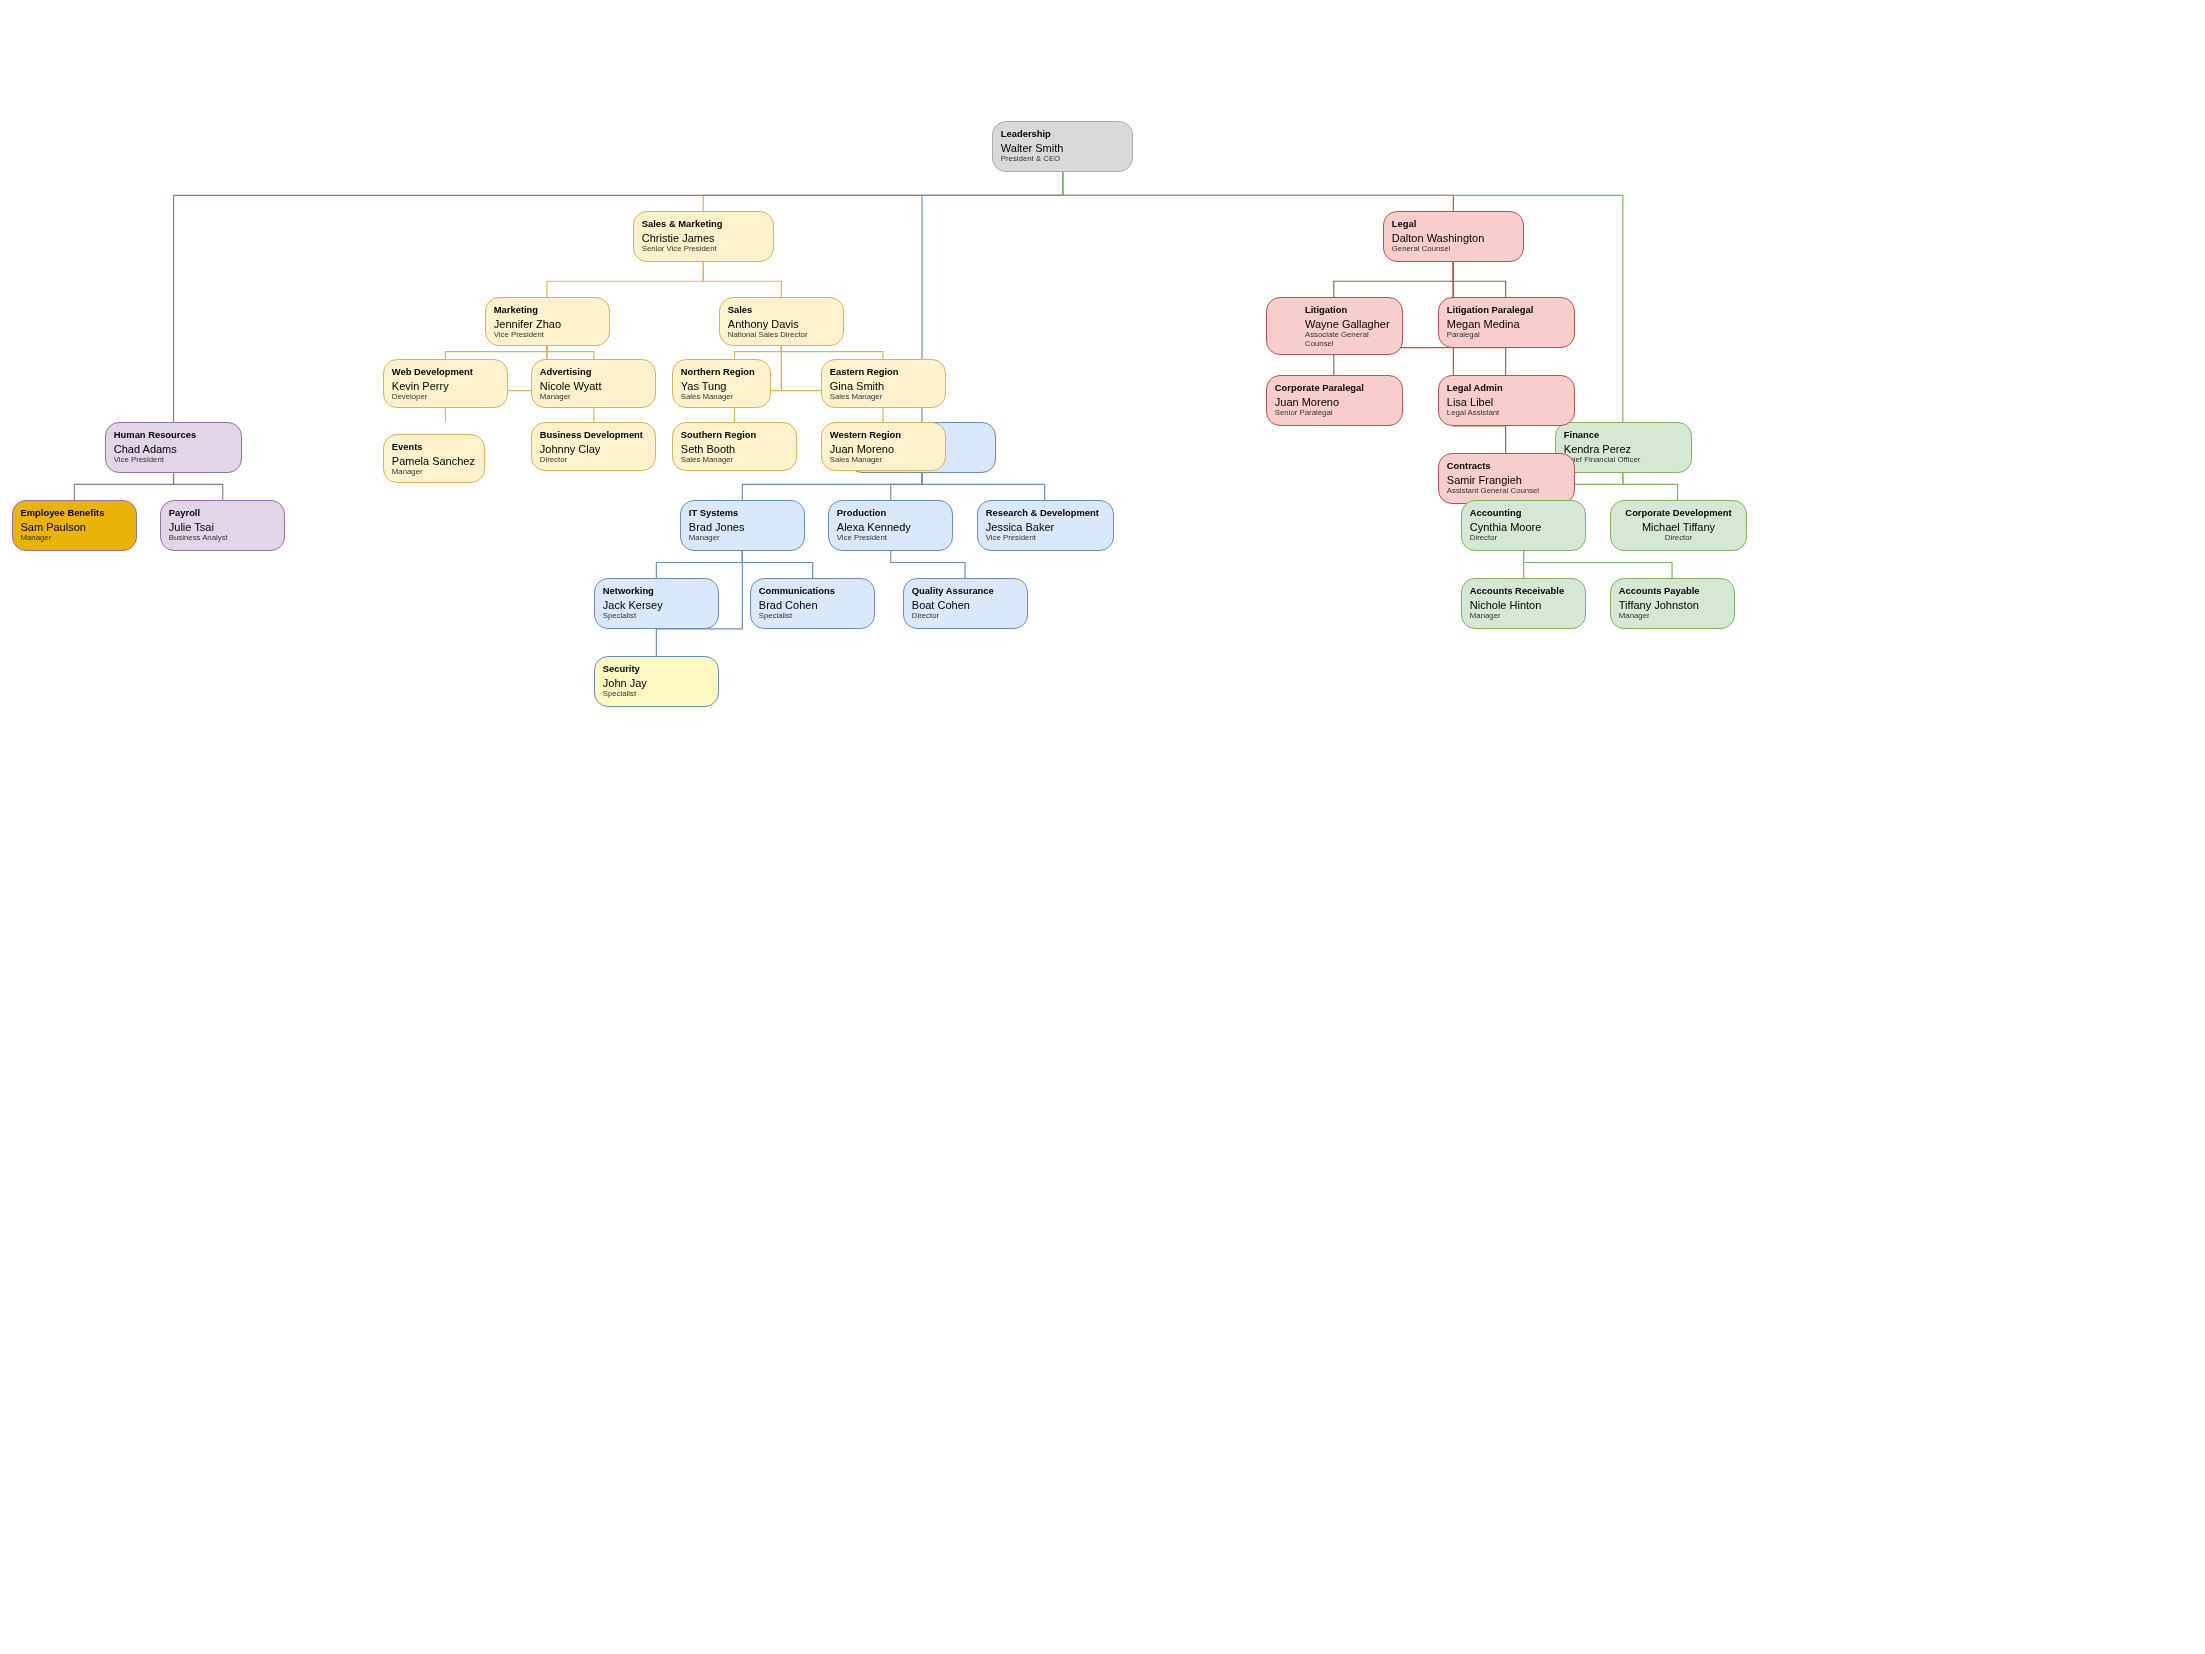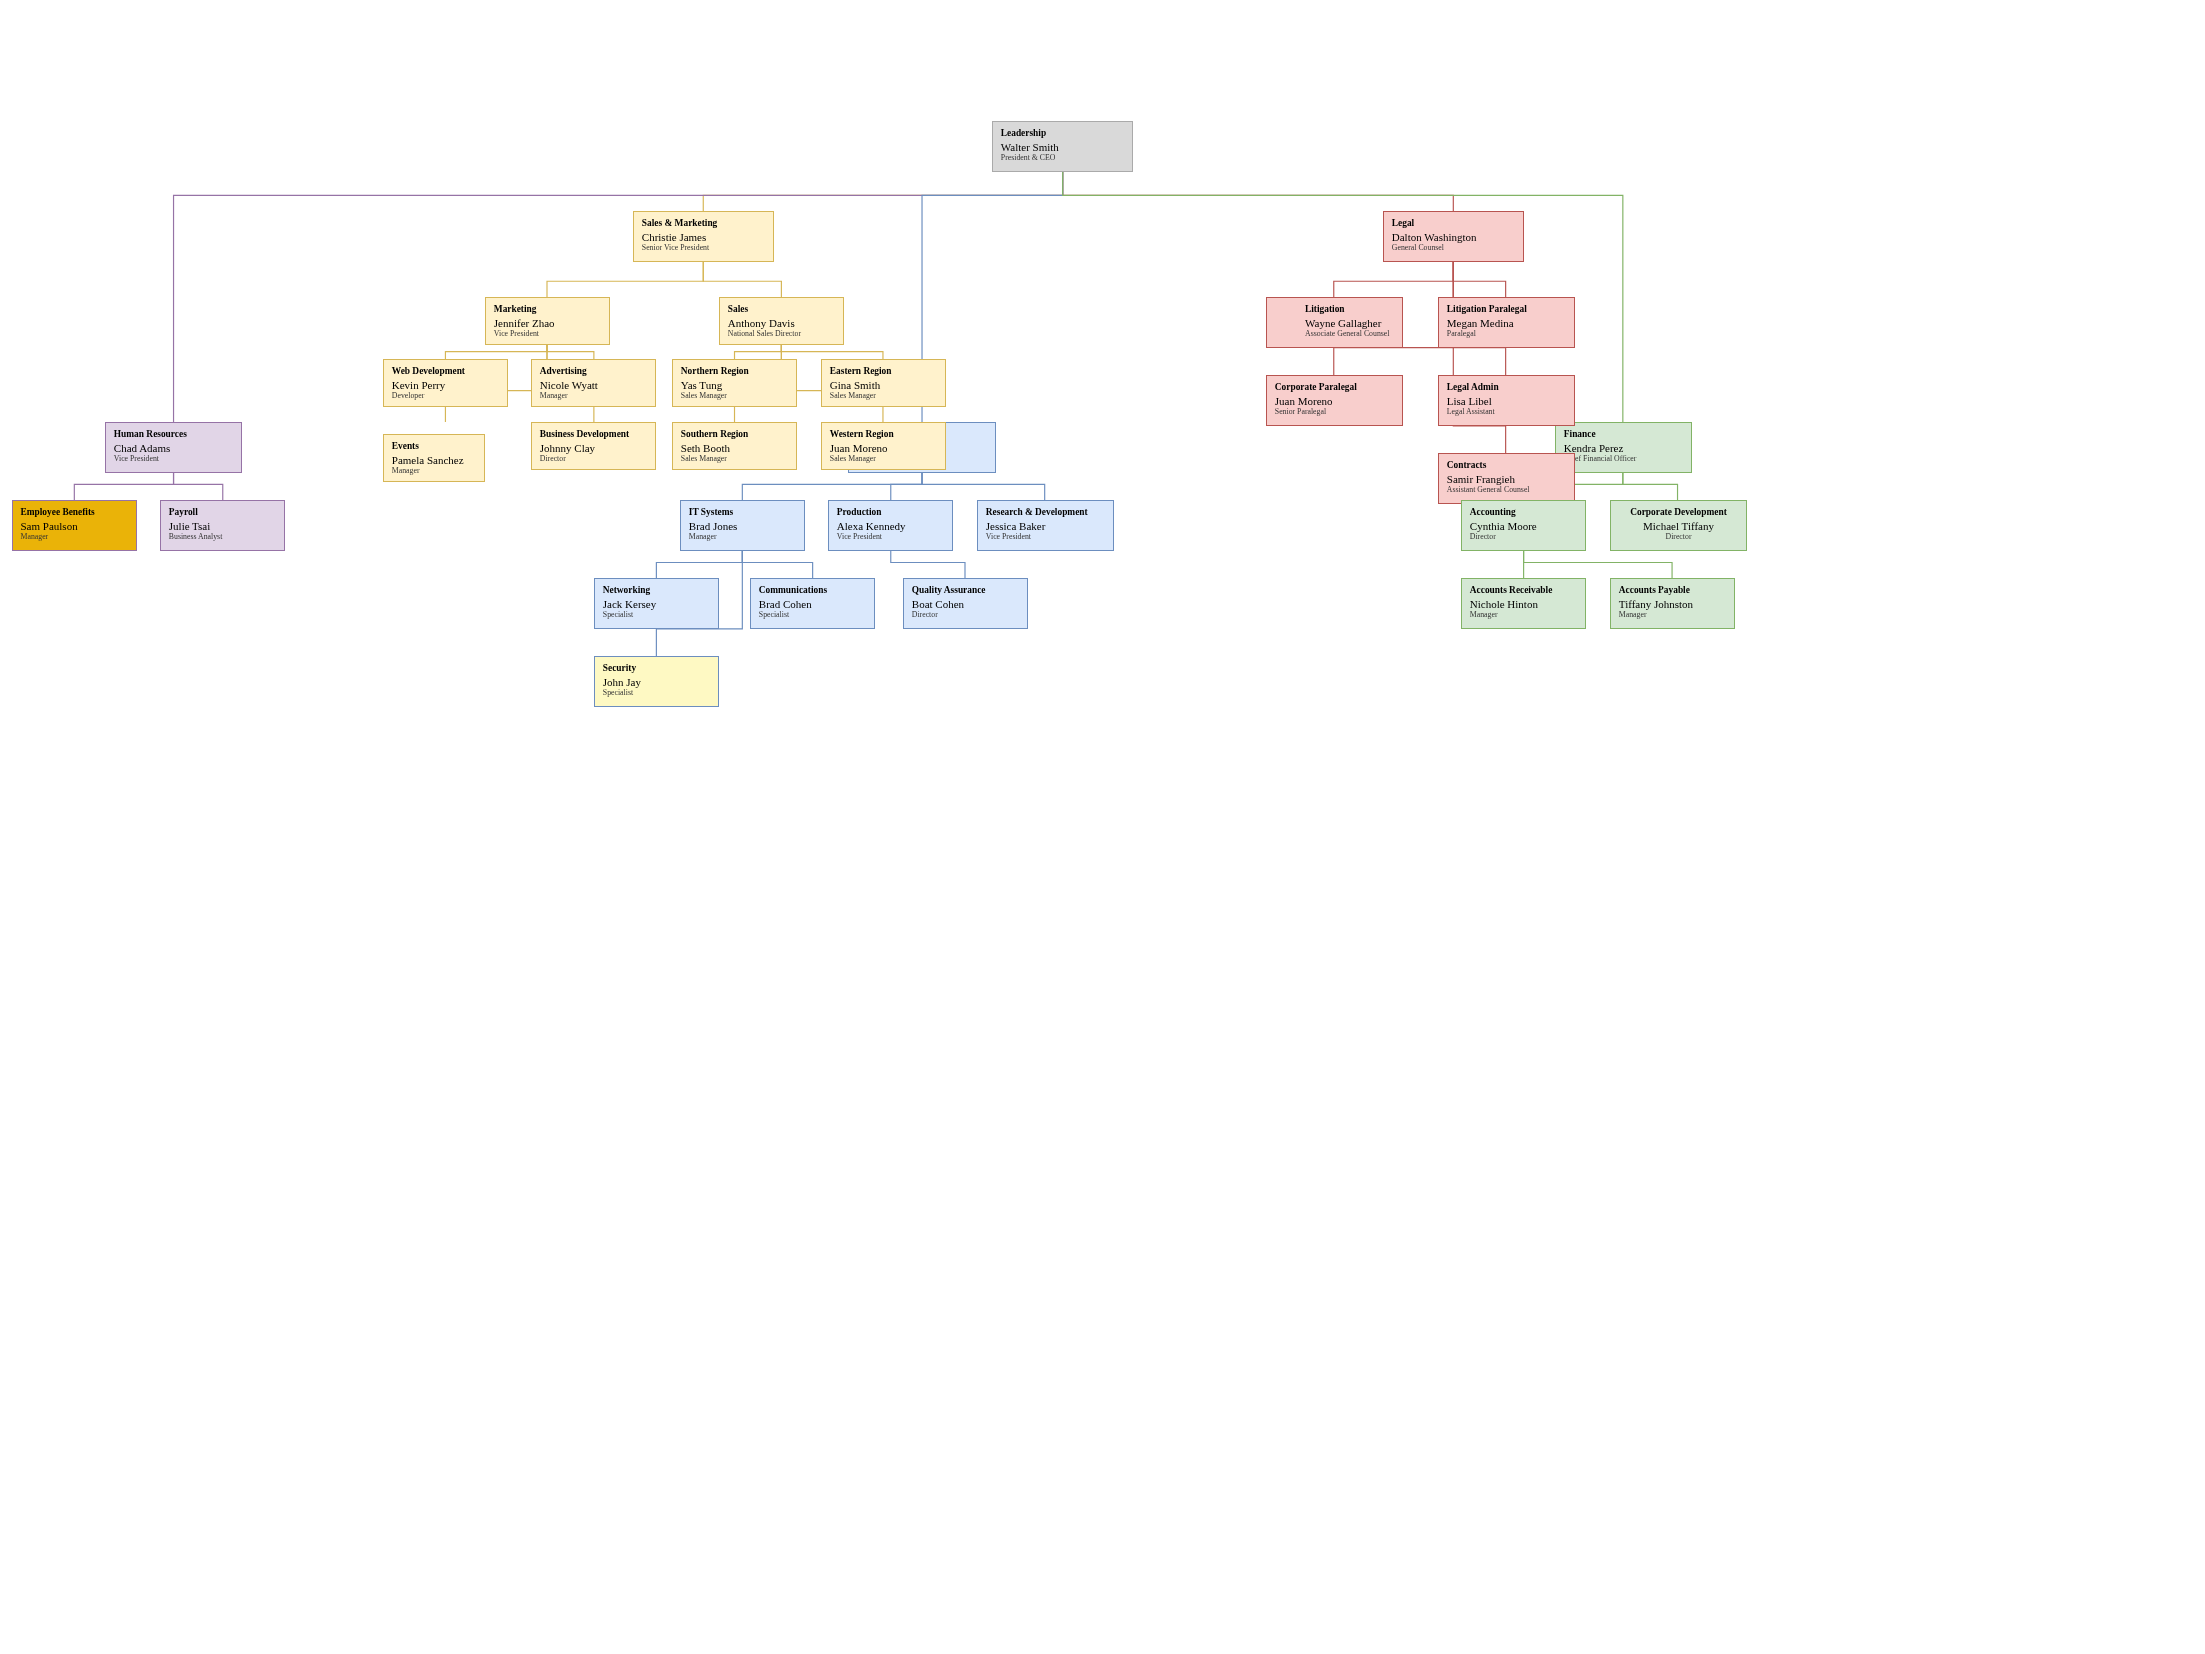--- a/index.html
+++ b/index.html
@@ -10,24 +10,23 @@
       overflow: auto;
     }
     .chart-container {
       width: 2205px;
       height: 1654px;
       position: relative;
       background: #fff;
     }
     .node {
       position: absolute;
-      border-radius: 0;
+      border-radius: 14px;
       padding: 6.3px 7.8px;
       border: 0.8px solid #ccc;
-      font-family: Liberation Serif, serif;
     }
     .node .node-title {
       font-weight: bold;
       font-size: 9.4px;
       margin-bottom: 2.3px;
     }
     .node .node-name {
       font-size: 11px;
     }
     .node .node-role {
@@ -205,21 +204,21 @@
     <div class="node yellow" style="left: 383px; top: 434px; width: 102px; min-height: 47px; background: rgb(255, 242, 204); border-color: rgb(214, 182, 86);">
       <div class="node-title">Events</div>
       <div class="node-name">Pamela Sanchez</div>
       <div class="node-role">Manager</div>
     </div>
     <div class="node yellow" style="left: 531px; top: 422px; width: 125px; min-height: 47px; background: rgb(255, 242, 204); border-color: rgb(214, 182, 86);">
       <div class="node-title">Business Development</div>
       <div class="node-name">Johnny Clay</div>
       <div class="node-role">Director</div>
     </div>
-    <div class="node yellow" style="left: 672px; top: 359px; width: 125px; min-height: 47px; background: rgb(255, 242, 204); border-color: rgb(214, 182, 86);">
+    <div class="node yellow" style="left: 672px; top: 359px; width: 99px; min-height: 47px; background: rgb(255, 242, 204); border-color: rgb(214, 182, 86);">
       <div class="node-title">Northern Region</div>
       <div class="node-name">Yas Tung</div>
       <div class="node-role">Sales Manager</div>
     </div>
     <div class="node yellow" style="left: 821px; top: 359px; width: 125px; min-height: 47px; background: rgb(255, 242, 204); border-color: rgb(214, 182, 86);">
       <div class="node-title">Eastern Region</div>
       <div class="node-name">Gina Smith</div>
       <div class="node-role">Sales Manager</div>
     </div>
     <div class="node yellow" style="left: 672px; top: 422px; width: 125px; min-height: 47px; background: rgb(255, 242, 204); border-color: rgb(214, 182, 86);">

